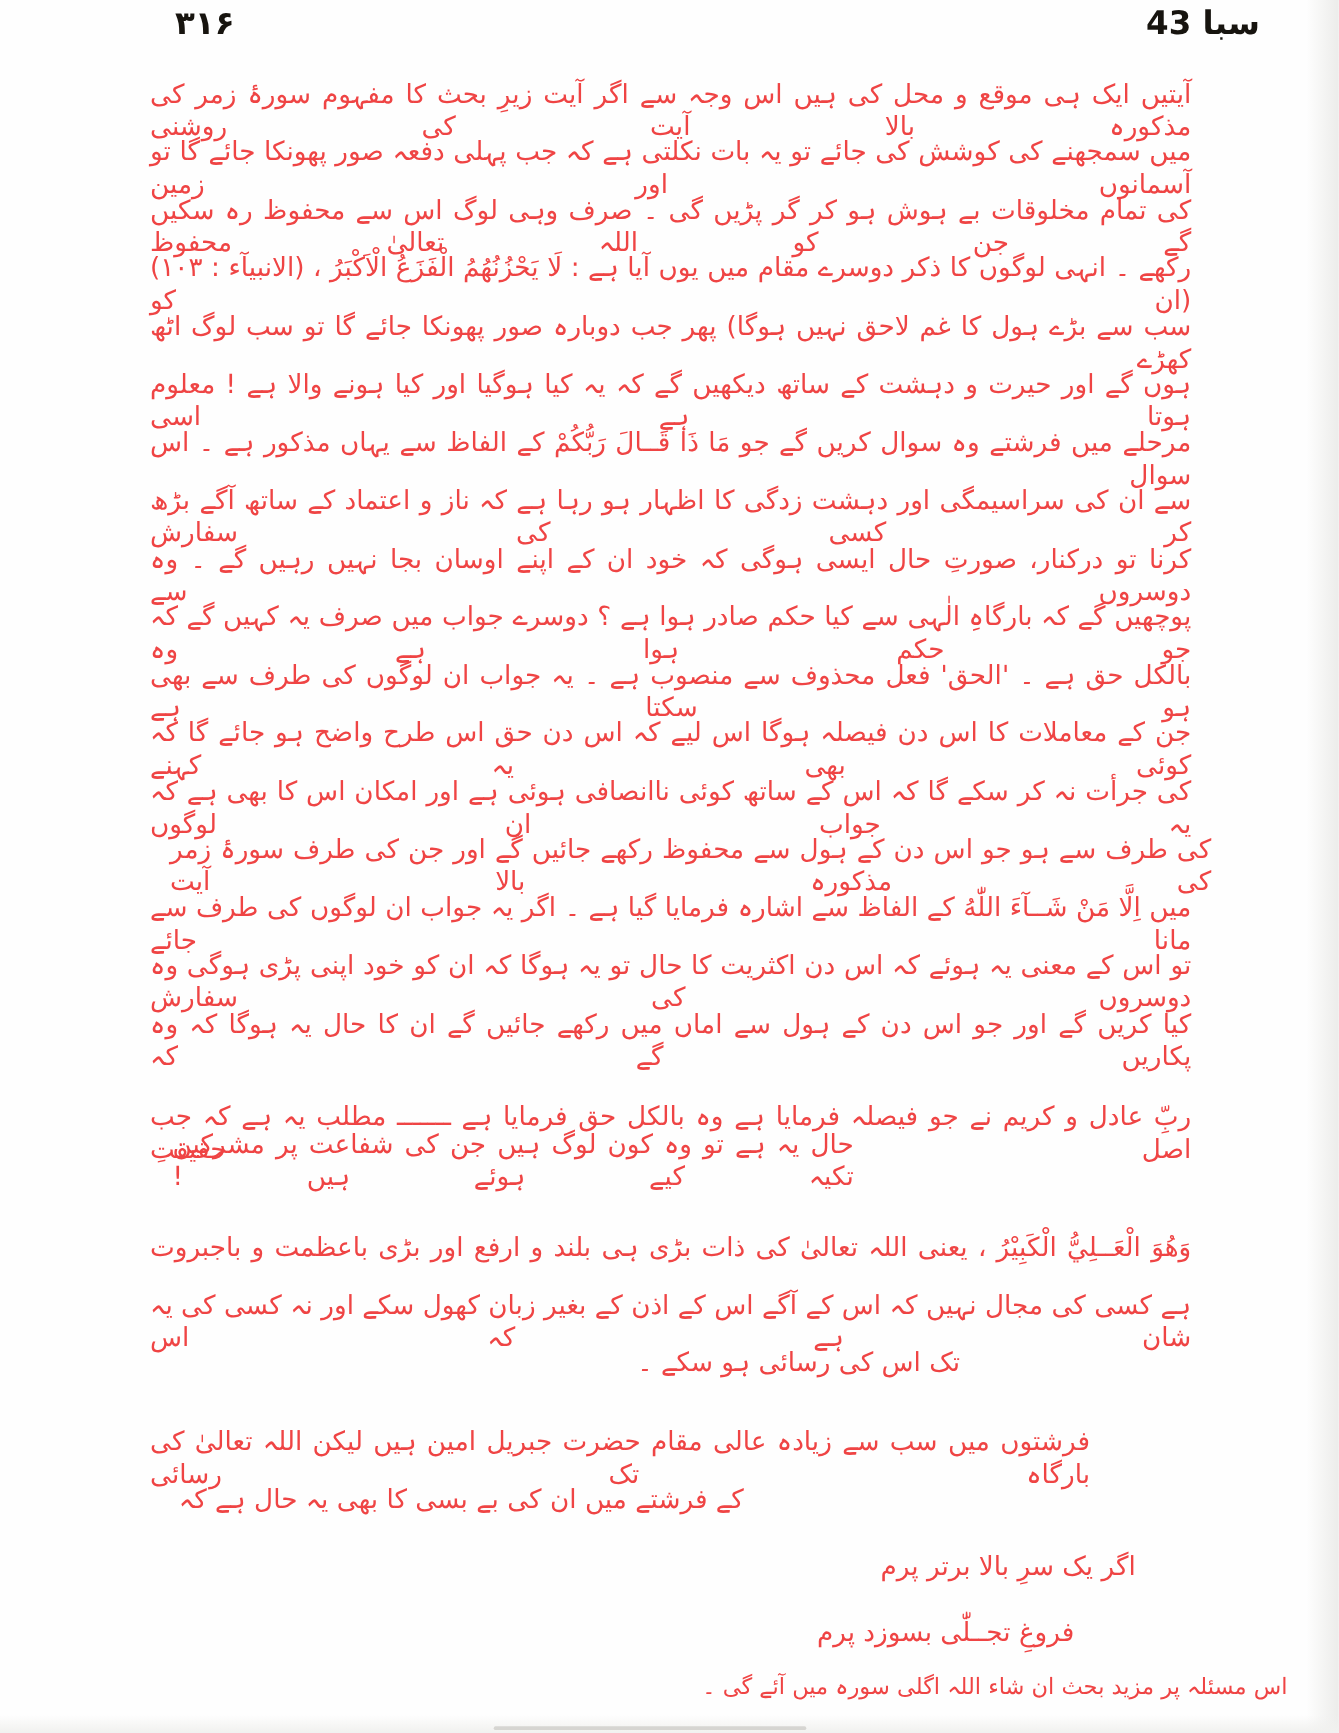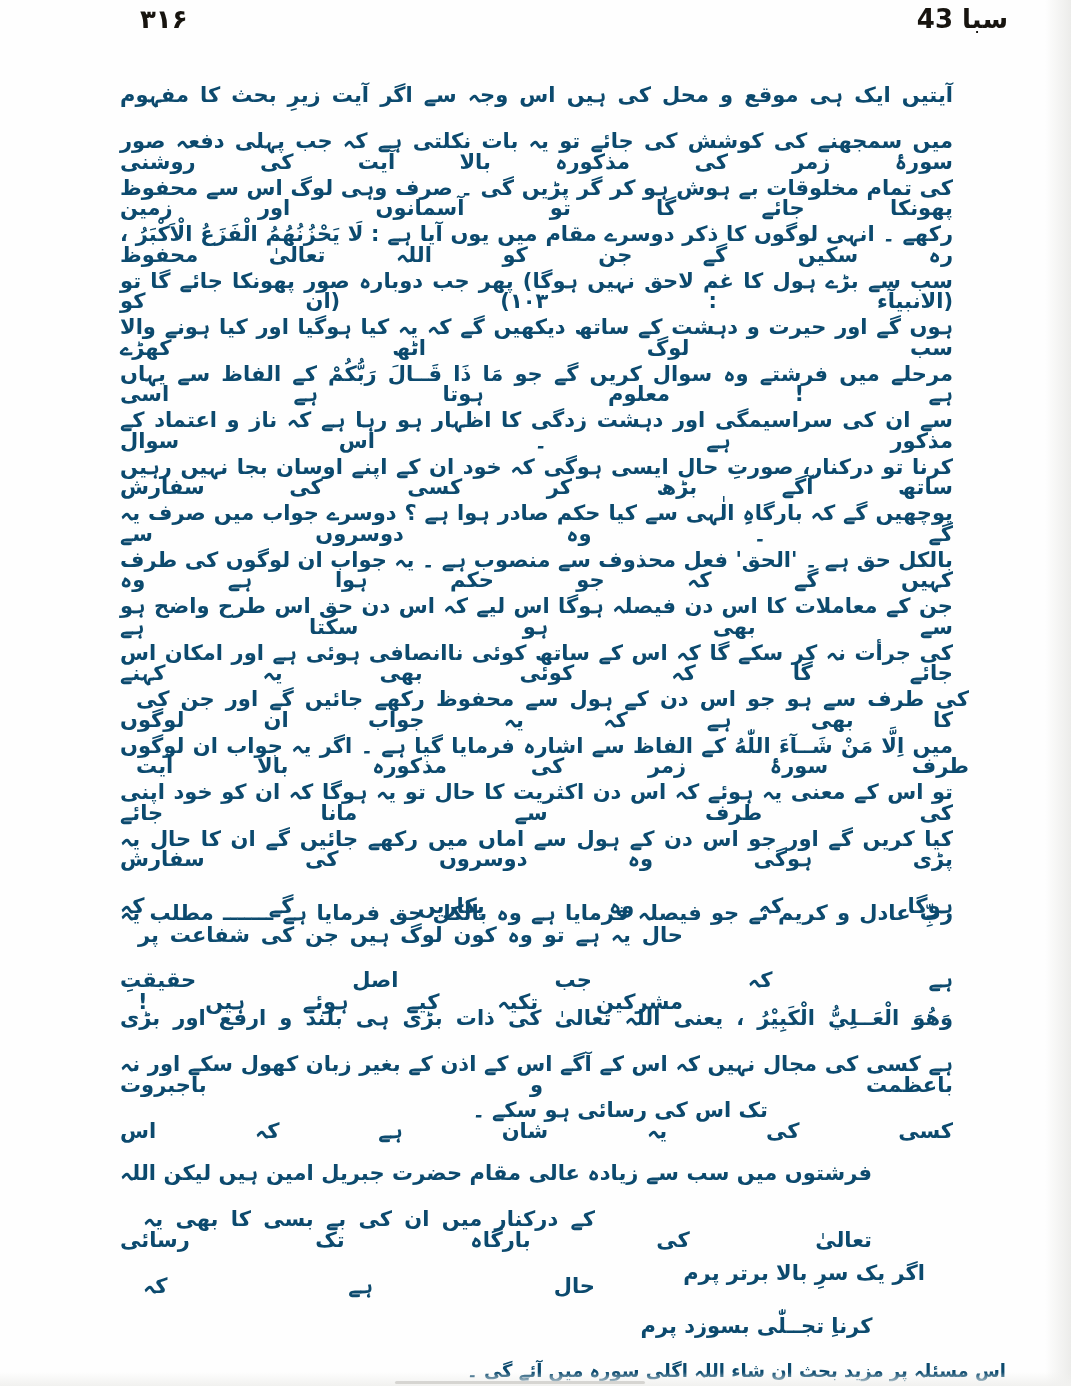--- a/index.html
+++ b/index.html
@@ -30,24 +30,24 @@
   }
   .hdr{
     position:absolute;top:4px;height:30px;line-height:30px;
     font-size:26px;font-weight:bold;letter-spacing:1px;
     white-space:nowrap;color:#17140f;
   }
   .hdr-surah{right:63px;}   
   .hdr-page{left:140px;}
   .tline{
     position:absolute;
-    height:47px;line-height:67px;
-    font-size:21px;font-weight:bold;
+    height:47px;line-height:26px;
+    font-size:21px;font-weight:normal;
     direction:rtl;
-    color:#0c4a6e;
+    color:#ef4444;
     white-space:normal;
   }
   .st-full{text-align:justify;text-align-last:justify;}
   .st-indent{text-align:justify;text-align-last:justify;}
   .st-left-short{text-align:justify;text-align-last:justify;margin-left:18px;}
   .st-right-short{text-align:right;white-space:nowrap;}
   .st-center{text-align:center;white-space:nowrap;}
   .st-final{text-align:right;white-space:nowrap;font-size:18px;}
 </style>
 </head>
@@ -74,22 +74,22 @@
       <div class="tline st-full" style="top: 666px; left: 136px; width: 833px;">کی طرف سے ہو جو اس دن کے ہول سے محفوظ رکھے جائیں گے اور جن کی طرف سورۂ زمر کی مذکورہ بالا آیت</div>
       <div class="tline st-full" style="top: 713px; left: 120px; width: 833px;">میں اِلَّا مَنْ شَــآءَ اللّٰهُ کے الفاظ سے اشارہ فرمایا گیا ہے ۔ اگر یہ جواب ان لوگوں کی طرف سے مانا جائے</div>
       <div class="tline st-full" style="top: 759px; left: 120px; width: 833px;">تو اس کے معنی یہ ہوئے کہ اس دن اکثریت کا حال تو یہ ہوگا کہ ان کو خود اپنی پڑی ہوگی وہ دوسروں کی سفارش</div>
       <div class="tline st-full" style="top: 806px; left: 120px; width: 833px;">کیا کریں گے اور جو اس دن کے ہول سے اماں میں رکھے جائیں گے ان کا حال یہ ہوگا کہ وہ پکاریں گے کہ</div>
       <div class="tline st-full" style="top: 880px; left: 120px; width: 833px;">ربِّ عادل و کریم نے جو فیصلہ فرمایا ہے وہ بالکل حق فرمایا ہے ـــــــ مطلب یہ ہے کہ جب اصل حقیقتِ</div>
       <div class="tline st-left-short" style="top: 902px; left: 120px; width: 545px;">حال یہ ہے تو وہ کون لوگ ہیں جن کی شفاعت پر مشرکین تکیہ کیے ہوئے ہیں !</div>
       <div class="tline st-full" style="top: 985px; left: 120px; width: 833px;">وَهُوَ الْعَــلِيُّ الْكَبِيْرُ ، یعنی اللہ تعالیٰ کی ذات بڑی ہی بلند و ارفع اور بڑی باعظمت و باجبروت</div>
       <div class="tline st-full" style="top: 1031px; left: 120px; width: 833px;">ہے کسی کی مجال نہیں کہ اس کے آگے اس کے اذن کے بغیر زبان کھول سکے اور نہ کسی کی یہ شان ہے کہ اس</div>
       <div class="tline st-right-short" style="top: 1077px; left: 563px; width: 205px;">تک اس کی رسائی ہو سکے ۔</div>
       <div class="tline st-indent" style="top: 1140px; left: 120px; width: 752px;">فرشتوں میں سب سے زیادہ عالی مقام حضرت جبریل امین ہیں لیکن اللہ تعالیٰ کی بارگاہ تک رسائی</div>
-      <div class="tline st-left-short" style="top: 1186px; left: 125px; width: 452px;">کے درکنار میں ان کی بے بسی کا بھی یہ حال ہے کہ</div>
+      <div class="tline st-left-short" style="top: 1186px; left: 125px; width: 452px;">کے فرشتے میں ان کی بے بسی کا بھی یہ حال ہے کہ</div>
       <div class="tline st-center" style="top: 1240px; left: 688px; width: 237px;">اگر یک سرِ بالا برتر پرم</div>
-      <div class="tline st-center" style="top: 1293px; left: 638px; width: 237px;">کرناِ تجــلّٰی بسوزد پرم</div>
-      <div class="tline st-final" style="top: 1337px; left: 608px; width: 398px;">اس مسئلہ پر مزید بحث ان شاء اللہ اگلی سورہ میں آئے گی ۔</div>
+      <div class="tline st-center" style="top: 1293px; left: 638px; width: 237px;">فروغِ تجــلّٰی بسوزد پرم</div>
+      <div class="tline st-final" style="top: 1337px; left: 632px; width: 398px;">اس مسئلہ پر مزید بحث ان شاء اللہ اگلی سورہ میں آئے گی ۔</div>
     </div>
 
   <div class="edge-shade-right"></div>
   <div class="edge-shade-bottom"></div>
   <div class="smudge"></div>
 </div>
 
 </body></html>

